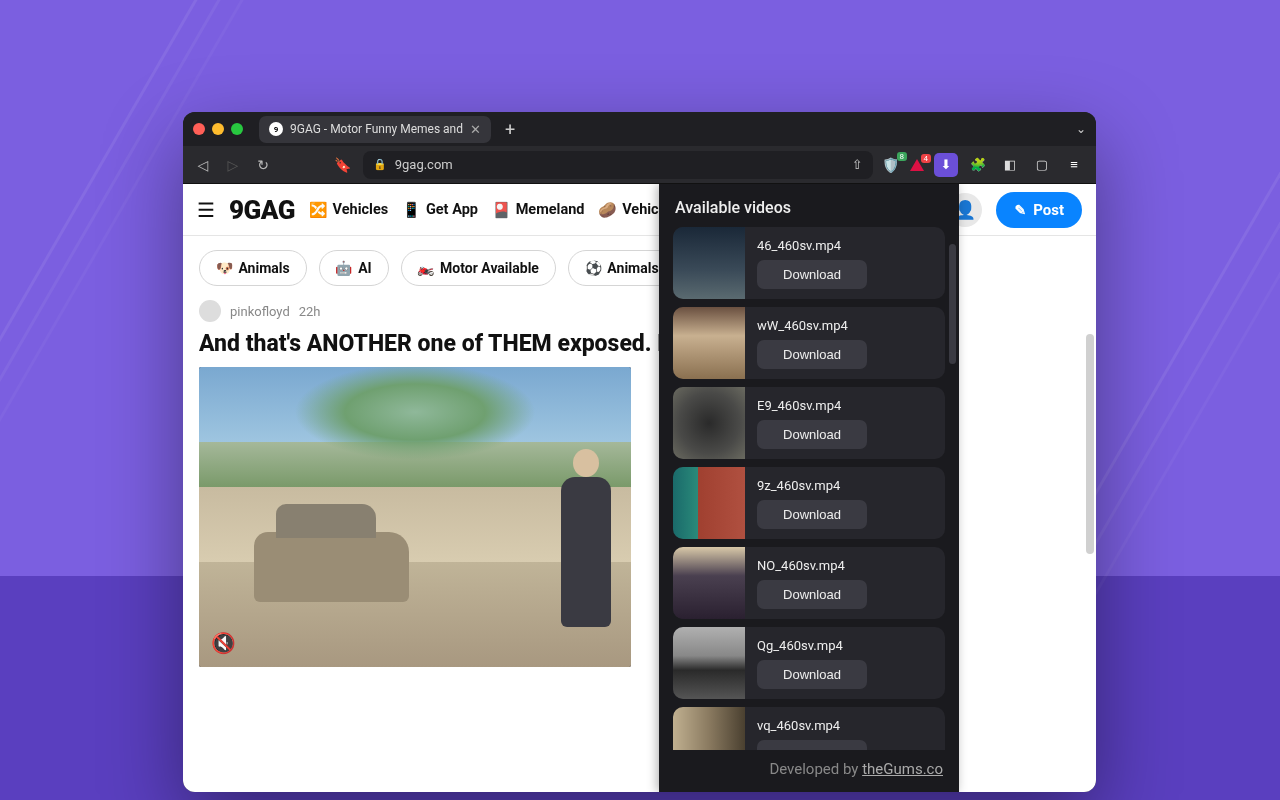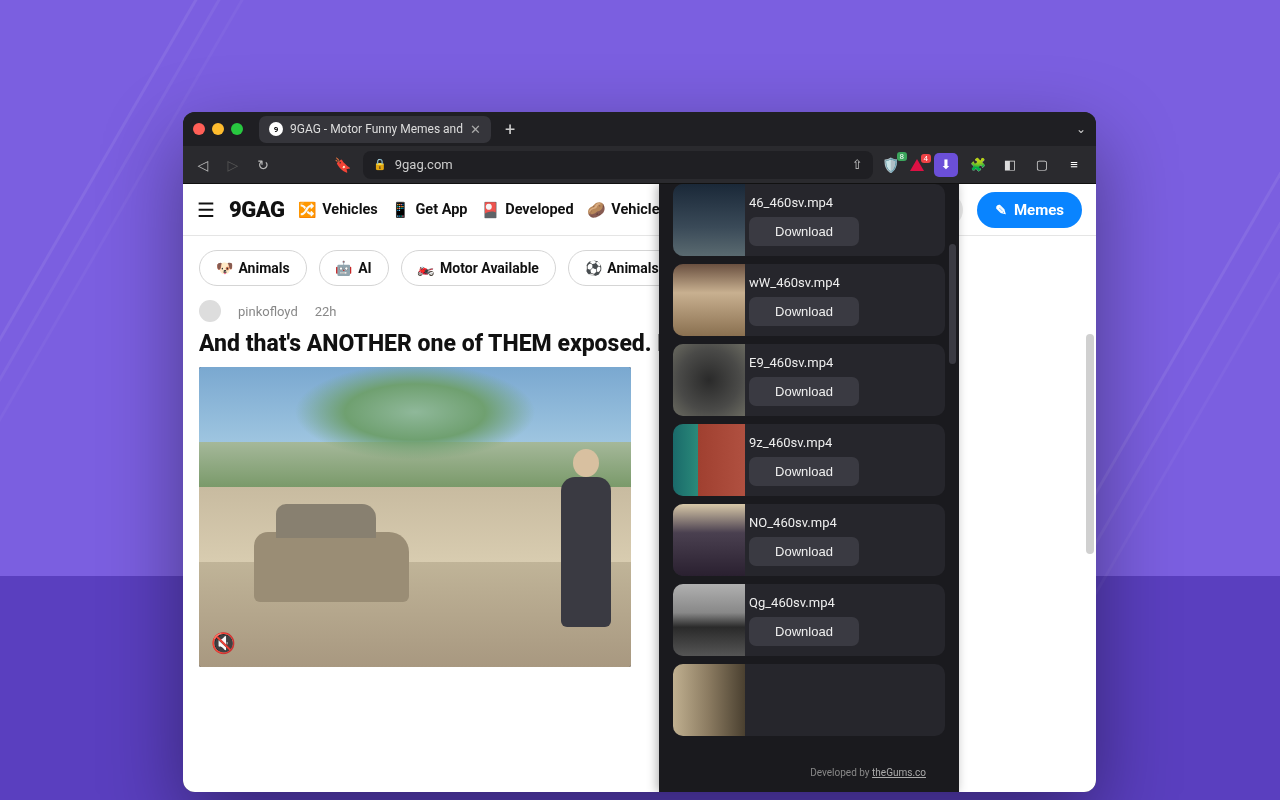--- a/index.html
+++ b/index.html
@@ -61,36 +61,36 @@
   .ext-icon.active { background:#6b4fd8; }
   .ext-icon.puzzle { color:#ddd; }
   .ext-icon.panel { color:#ddd; }
 
   .content { flex:1; background:#fff; position:relative; overflow:hidden; }
   .site-header {
     height:52px; border-bottom:1px solid #e5e5e5; display:flex; align-items:center;
     padding:0 14px; gap:14px;
   }
   .hamburger { font-size:20px; color:#111; }
-  .logo { font-weight:900; font-size:22px; letter-spacing:-0.5px; color:#111; }
+  .logo { font-weight:900; font-size:26px; letter-spacing:-0.5px; color:#111; }
   .nav-item { font-size:14.5px; font-weight:700; color:#111; display:flex; align-items:center; gap:5px; }
   .nav-emoji { font-size:15px; }
   .avatar-ph { width:34px; height:34px; border-radius:50%; background:#e8e8e8; display:flex; align-items:center; justify-content:center; margin-left:auto; color:#bbb; font-size:18px;}
   .post-btn {
     background:#0984ff; color:#fff; border-radius:22px; padding:9px 18px;
     font-weight:700; font-size:15px; display:flex; align-items:center; gap:7px;
   }
   .pencil { font-size:14px; }
 
   .chips { padding:14px 16px; display:flex; gap:12px; }
   .chip {
     border:1px solid #d5d5d5; border-radius:20px; padding:9px 16px;
     font-size:14px; font-weight:700; color:#111; display:flex; align-items:center; gap:5px;
   }
-  .post-meta { padding:0 16px 4px; color:#888; font-size:13px; display:flex; align-items:center; gap:17px;}
+  .post-meta { padding:0 16px 4px; color:#888; font-size:13px; display:flex; align-items:center; gap:9px;}
   .post-meta .av { width:22px;height:22px;border-radius:50%;background:#ddd; }
   .post-title { padding:4px 16px 10px; font-size:23px; font-weight:800; color:#111; }
   .video-box {
     margin:0 16px; width:432px; height:300px; background:#223; position:relative;
     border-radius:2px; overflow:hidden;
   }
   .video-scene {
     position:absolute; inset:0;
     background:
       radial-gradient(ellipse 200px 80px at 50% 15%, #8fb89a 0%, #6fa070 35%, transparent 60%),
@@ -109,37 +109,37 @@
     position:absolute; right:137px; top:0; width:300px; height:100%;
     background:#1a1a1e; color:#eee; display:flex; flex-direction:column;
     box-shadow:-2px 0 10px rgba(0,0,0,0.3);
   }
   .popup-title { padding:14px 16px 10px; font-size:16px; font-weight:500; }
   .video-list { flex:1; overflow-y:auto; padding:0 14px; }
   .video-list::-webkit-scrollbar { width:10px; }
   .video-list::-webkit-scrollbar-thumb { background:#3a3a40; border-radius:5px; }
   .vitem {
     background:#26262c; border-radius:10px; margin-bottom:8px;
-    display:flex; gap:4px; padding:0; overflow:hidden; height:72px;
+    display:flex; gap:12px; padding:0; overflow:hidden; height:72px;
   }
   .thumb { width:72px; height:72px; background:#444; flex-shrink:0; position:relative; }
   .th1 { background: linear-gradient(180deg,#1a2838 0%,#3a4a58 60%,#5a6a70 100%); }
   .th2 { background: linear-gradient(180deg,#6a5040 0%,#c8b090 40%,#8a7050 100%); }
   .th3 { background: radial-gradient(circle at 50% 50%, #2a2a2a 0%, #4a4a48 60%, #6a6a60 100%); }
   .th4 { background: linear-gradient(90deg,#1a6a6a 0%,#2a8a7a 35%,#a04030 35%,#b05040 100%); }
   .th5 { background: linear-gradient(180deg,#d8c8a8 0%,#4a4050 40%,#2a2030 100%); }
   .th6 { background: linear-gradient(180deg,#b0b0b0 0%,#888 40%,#2a2a2a 60%,#555 100%); }
   .th7 { background: linear-gradient(90deg,#c0b090 0%,#8a7a60 50%,#4a4030 100%); }
   .vinfo { flex:1; display:flex; flex-direction:column; justify-content:center; gap:7px; padding:8px 12px 8px 0; }
   .fname { font-size:13px; color:#eee; }
   .dlbtn {
     background:#3a3a42; color:#eee; border:none; border-radius:7px;
     padding:7px 0; font-size:13px; font-weight:500; width:110px;
   }
-  .popup-footer { padding:10px 33px 14px; font-size:10px; color:#888; text-align:right; }
+  .popup-footer { padding:10px 16px 14px; font-size:15px; color:#888; text-align:right; }
   .popup-footer a { color:#aaa; text-decoration:underline; }
   .scroll-ind { position:absolute; right:3px; top:60px; width:7px; height:120px; background:#3a3a42; border-radius:4px;}
 </style>
 </head>
 <body>
 
 <div class="bg-stripes"></div>
 
 <div class="browser">
 
@@ -193,30 +193,30 @@
       <div class="nav-item">
           <span class="nav-emoji">🔀</span>
           <span>Vehicles</span>
         </div>
       <div class="nav-item">
           <span class="nav-emoji">📱</span>
           <span>Get App</span>
         </div>
       <div class="nav-item">
           <span class="nav-emoji">🎴</span>
-          <span>Developed</span>
+          <span>Memeland</span>
         </div>
       <div class="nav-item">
           <span class="nav-emoji">🥔</span>
           <span>Vehicles</span>
         </div>
       <div class="avatar-ph">👤</div>
       <div class="post-btn">
           <span class="pencil">✎</span>
-          <span>Memes</span>
+          <span>Post</span>
         </div>
     </div>
 
     <div class="chips">
       <div class="chip">
           <span>🐶</span>
           <span>Animals</span>
         </div>
       <div class="chip">
           <span>🤖</span>
@@ -242,20 +242,21 @@
     <div class="video-box">
       <div class="video-scene"></div>
       <div class="car"></div>
       <div class="person"></div>
       <div class="mute-icon">🔇</div>
     </div>
 
     <div class="scrollbar-pg"></div>
 
     <div class="popup">
+      <div class="popup-title">Available videos</div>
       <div class="video-list">
         <div class="vitem">
           <div class="thumb th1"></div>
           <div class="vinfo">
             <div class="fname">46_460sv.mp4</div>
             <button class="dlbtn">Download</button>
           </div>
         </div>
         <div class="vitem">
           <div class="thumb th2"></div>
@@ -287,20 +288,24 @@
         </div>
         <div class="vitem">
           <div class="thumb th6"></div>
           <div class="vinfo">
             <div class="fname">Qg_460sv.mp4</div>
             <button class="dlbtn">Download</button>
           </div>
         </div>
         <div class="vitem">
           <div class="thumb th7"></div>
+          <div class="vinfo">
+            <div class="fname">vq_460sv.mp4</div>
+            <button class="dlbtn">Download</button>
+          </div>
         </div>
       </div>
       <div class="scroll-ind"></div>
       <div class="popup-footer">
         <span>Developed by </span><a>theGums.co</a>
       </div>
     </div>
 
   </div>
 </div>

